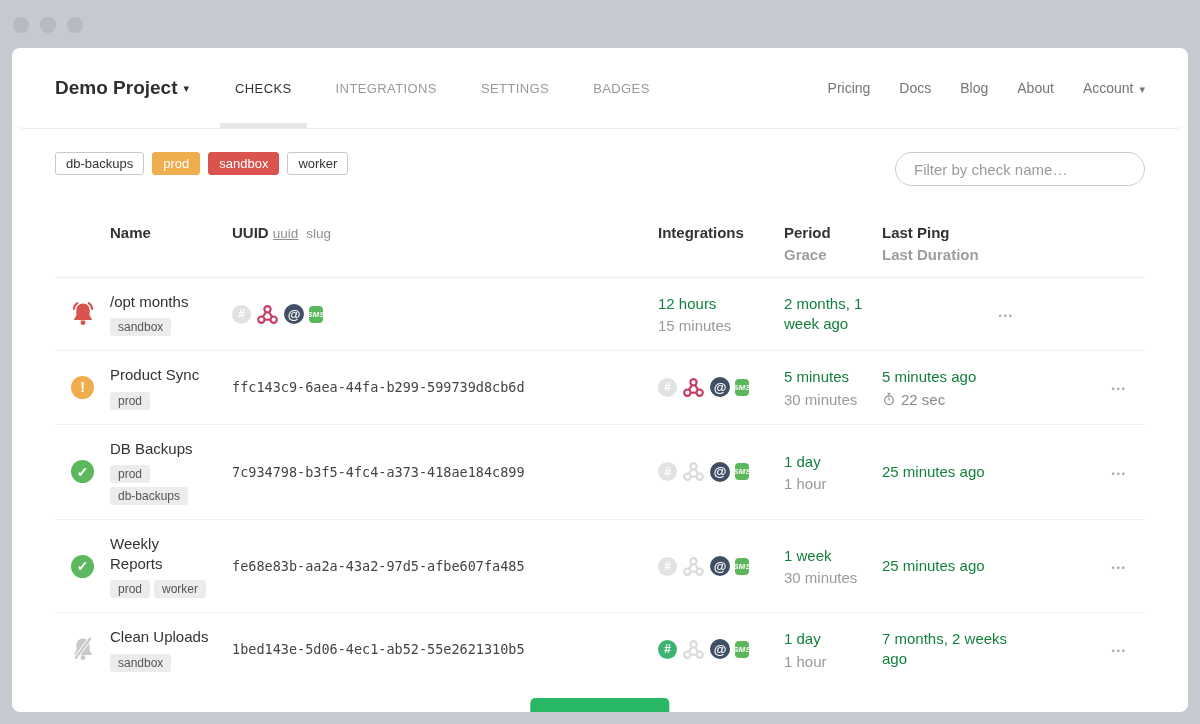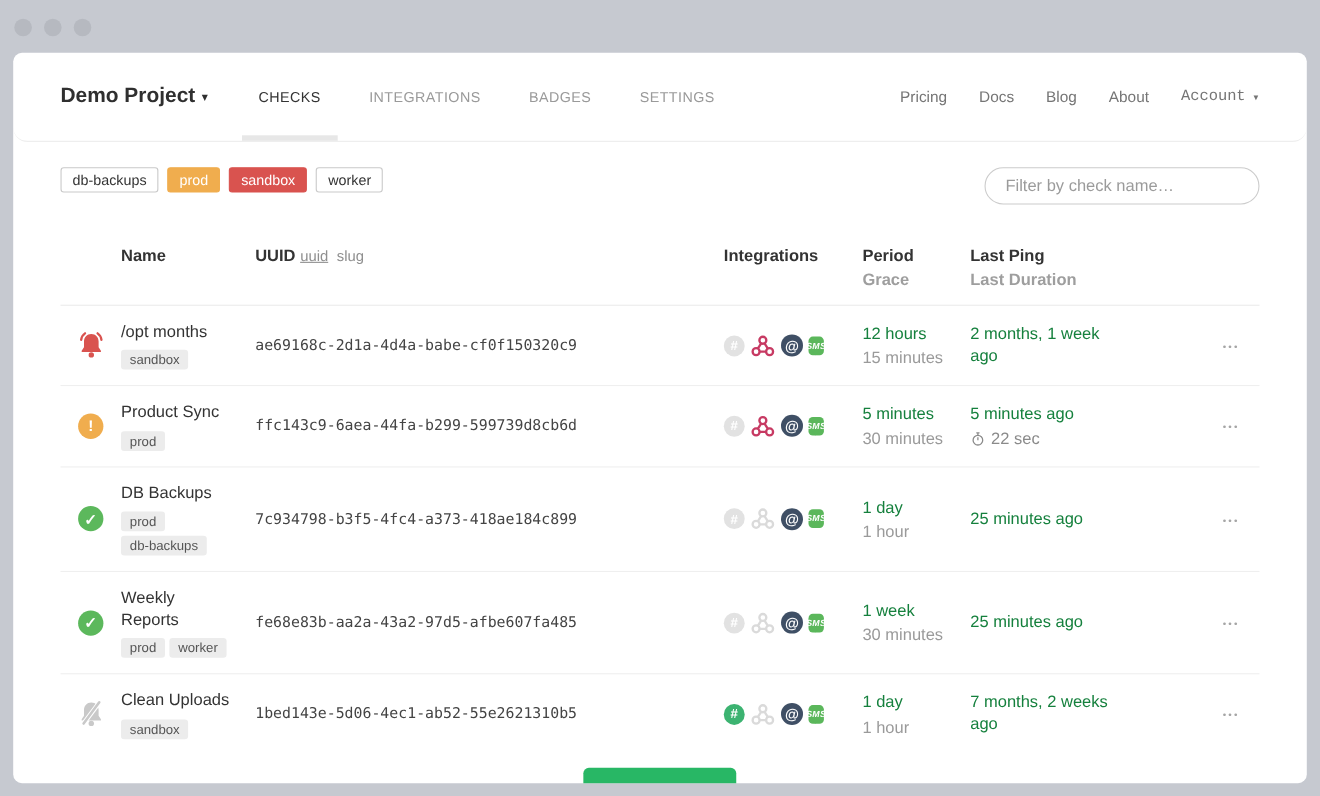--- a/index.html
+++ b/index.html
@@ -19,21 +19,21 @@
   .project { display:flex; align-items:center; margin-right:24px; cursor:pointer; }
   .project .pname { font-size:19px; font-weight:bold; color:#2f2f2f; }
   .project .caret, .account .caret { font-size:11px; color:#2f2f2f; margin-left:6px; }
   .tabs { display:flex; }
   .tab { position:relative; display:flex; align-items:center; padding:0 15px; margin:0 7px;
          font-size:13px; letter-spacing:.4px; color:#9a9a9a; cursor:pointer; }
   .tab.active { color:#333; }
   .tab.active::after { content:""; position:absolute; left:0; right:0; bottom:0; height:5px; background:#e7e7e7; }
   .rnav { margin-left:auto; display:flex; align-items:center; gap:29px; }
   .rlink { font-size:14px; color:#757575; cursor:pointer; }
-  .account { display:flex; align-items:flex-end; cursor:pointer;font-family:Liberation Mono, monospace; }
+  .account { display:flex; align-items:flex-end; cursor:pointer; }
   .account .alabel { font-size:14px; color:#757575; }
   .account .caret { color:#757575; }
 
   
   .fbar { display:flex; align-items:flex-start; margin:23px 43px 0; }
   .ftags { display:flex; gap:8px; }
   .ftag { font-size:13px; padding:3px 10px; border-radius:3px; border:1px solid #c9c9c9;
           background:#fff; color:#333; cursor:pointer; }
   .ftag.orange { background:#f0ad4e; border-color:#f0ad4e; color:#fff; }
   .ftag.red { background:#d9534f; border-color:#d9534f; color:#fff; }
@@ -152,22 +152,22 @@
   <div class="window">
 
     <div class="hdr">
       <div class="project">
         <span class="pname">Demo Project</span>
         <span class="caret">▾</span>
       </div>
       <div class="tabs">
         <div class="tab active">CHECKS</div>
         <div class="tab">INTEGRATIONS</div>
+        <div class="tab">SETTINGS</div>
         <div class="tab">BADGES</div>
-        <div class="tab">SETTINGS</div>
       </div>
       <div class="rnav">
         <span class="rlink">Pricing</span>
         <span class="rlink">Docs</span>
         <span class="rlink">Blog</span>
         <span class="rlink">About</span>
         <span class="account">
           <span class="alabel">Account</span>
           <span class="caret">▾</span>
         </span>
@@ -212,21 +212,20 @@
           <svg class="bell-svg" viewBox="0 0 24 24">
               <use href="#bell-ring"></use>
             </svg>
         </div>
         <div class="c-name">
           <div class="check-name">/opt months</div>
           <div class="row-tags">
             <span class="row-tag">sandbox</span>
           </div>
         </div>
-        <div class="c-uuid">ae69168c-2d1a-4d4a-babe-cf0f150320c9</div>
         <div class="c-int">
           <span class="int slack off">#</span>
           <span class="int webhook on">
               <svg viewBox="0 0 24 24" width="23" height="23">
                 <use href="#webhook-glyph"></use>
               </svg>
             </span>
           <span class="int email on">@</span>
           <span class="int sms on">
               <i>SMS</i>

